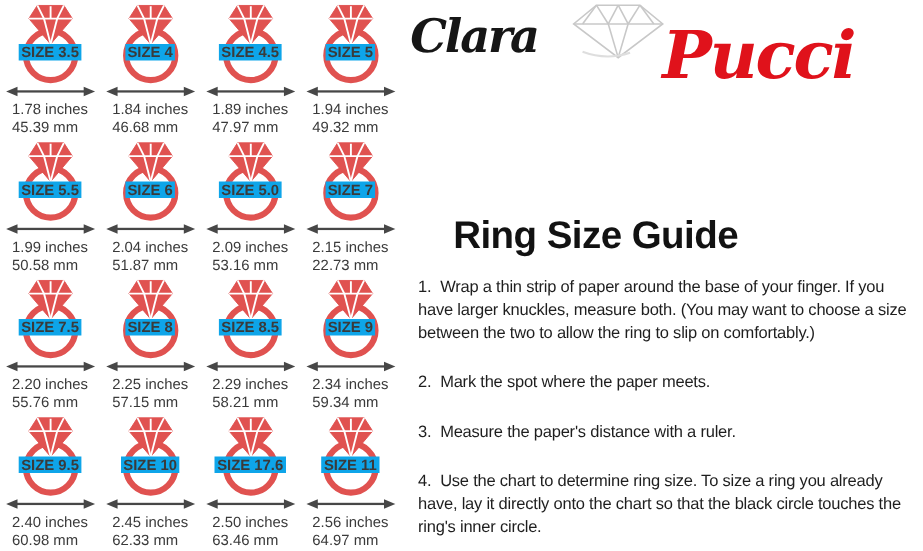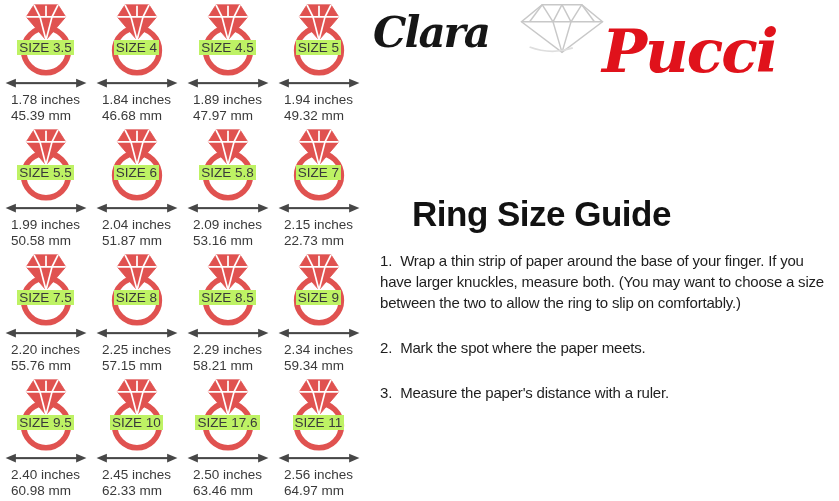--- a/index.html
+++ b/index.html
@@ -12,21 +12,21 @@
     position:absolute;left:0;top:0;width:366px;
     display:grid;grid-template-columns:repeat(4,91px);grid-auto-rows:125px;
   }
   .cell{display:flex;flex-direction:column;align-items:center;padding-top:4px;box-sizing:border-box;}
   .icon-wrap{position:relative;width:86px;height:86px;}
   .ring-svg{width:86px;height:86px;display:block;}
   .size-label{
     position:absolute;left:0;top:36px;width:100%;text-align:center;
     font-size:13.5px;color:#3a3a3a;line-height:16px;
   }
-  .size-label span{background:#bef264;padding:0 2px;white-space:nowrap;}
+  .size-label span{background:#0ea5e9;padding:0 2px;white-space:nowrap;font-weight:bold;}
   .dims{margin-top:2px;text-align:left;font-size:13.5px;line-height:16px;color:#3a3a3a;}
   
   .right{position:absolute;left:378px;top:0;width:456px;height:501px;}
   .logo{position:absolute;left:0;top:0;width:456px;height:100px;}
   .logo-clara{
     position:absolute;left:-5px;top:8px;
     font-family:"DejaVu Serif",serif;font-style:italic;font-weight:700;
     font-size:42px;color:#161616;letter-spacing:-2px;
   }
   .logo-diamond{position:absolute;left:138px;top:2px;width:92px;height:54px;}
@@ -146,21 +146,21 @@
       <div>2.04 inches</div>
       <div>51.87 mm</div>
     </div>
   </div>
 
   <div class="cell">
     <div class="icon-wrap">
       <svg class="ring-svg">
           <use href="#ringSym"></use>
         </svg>
-      <div class="size-label"><span>SIZE 5.8</span></div>
+      <div class="size-label"><span>SIZE 5.0</span></div>
     </div>
     <div class="dims">
       <div>2.09 inches</div>
       <div>53.16 mm</div>
     </div>
   </div>
 
   <div class="cell">
     <div class="icon-wrap">
       <svg class="ring-svg">
@@ -307,15 +307,18 @@
   <div class="steps">
     <p class="step">
       <span class="step-num">1.</span><span>Wrap a thin strip of paper around the base of your finger. If you have larger knuckles, measure both. (You may want to choose a size between the two to allow the ring to slip on comfortably.)</span>
     </p>
     <p class="step">
       <span class="step-num">2.</span><span>Mark the spot where the paper meets.</span>
     </p>
     <p class="step">
       <span class="step-num">3.</span><span>Measure the paper's distance with a ruler.</span>
     </p>
+    <p class="step">
+      <span class="step-num">4.</span><span>Use the chart to determine ring size. To size a ring you already have, lay it directly onto the chart so that the black circle touches the ring's inner circle.</span>
+    </p>
   </div>
 
 </div>
 
 </body></html>

